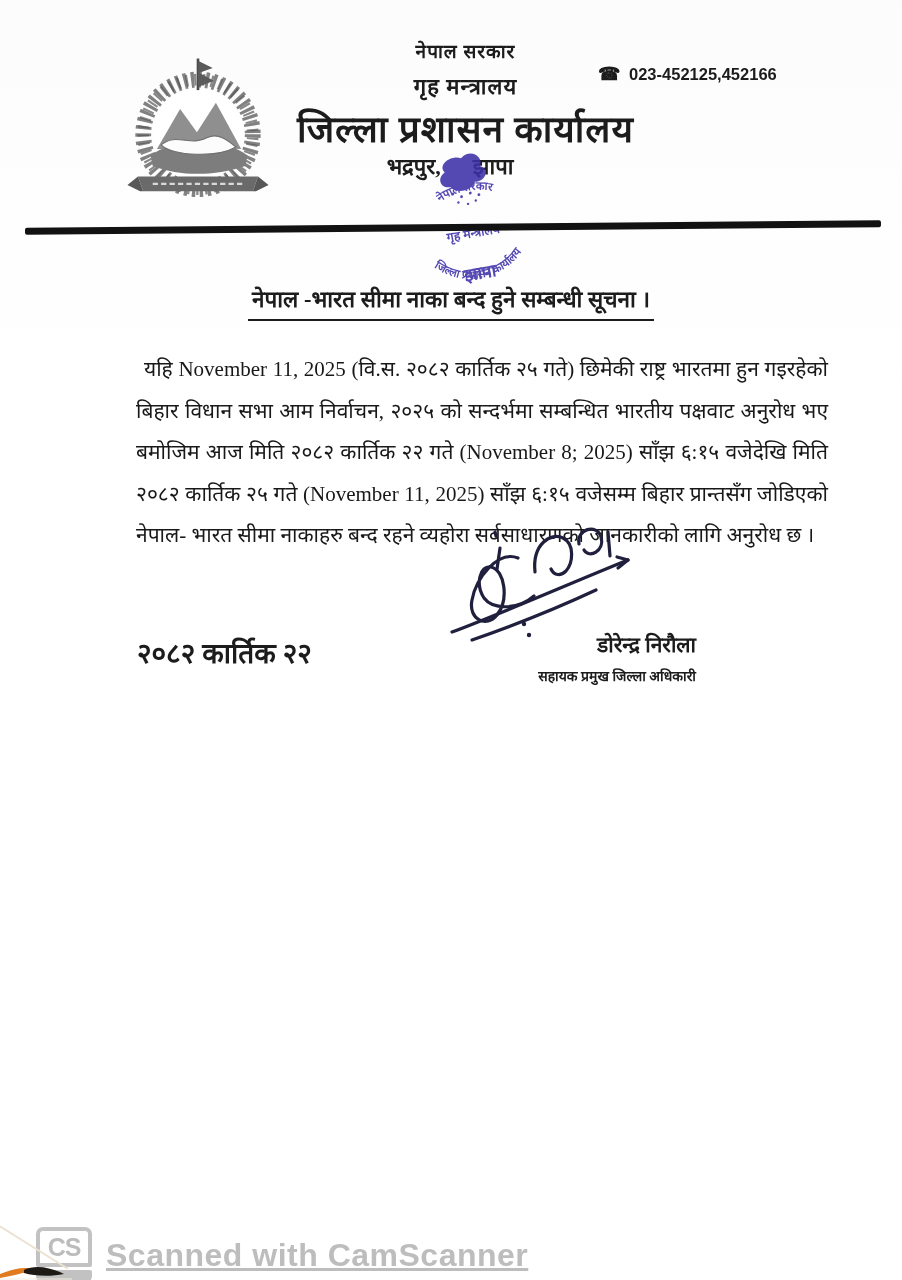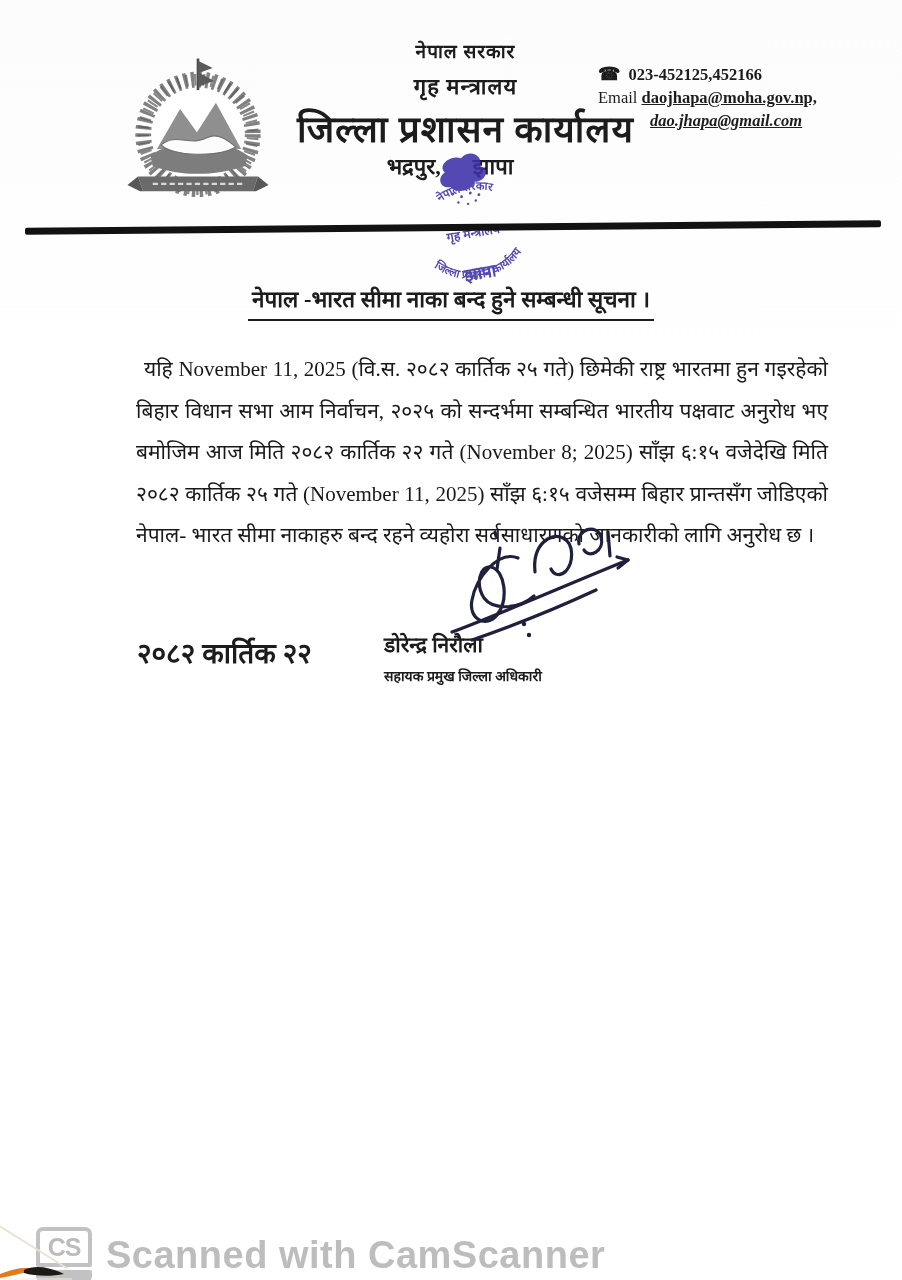--- a/index.html
+++ b/index.html
@@ -18,21 +18,21 @@
   
   .emblem { position: absolute; left: 103px; top: 48px; width: 190px; height: 158px; }
   .hdr-center { position: absolute; left: 268px; top: 38px; width: 395px; text-align: center; }
   .gov-line   { font-size: 19px; font-weight: bold; letter-spacing: 1px; }
   .min-line   { font-size: 22px; font-weight: bold; margin-top: 6px; letter-spacing: 1px; }
   .office-line{ font-size: 37px; font-weight: bold; margin-top: 2px; white-space: nowrap; letter-spacing: 1px; }
   .loc-line   { position: absolute; left: 300px; top: 150px; width: 300px;
                 display: flex; justify-content: center; gap: 32px;
                 font-size: 22px; font-weight: bold; }
   .contact { position: absolute; left: 598px; top: 63px; width: 250px;
-             font-size: 16.5px; line-height: 23px; font-family: Liberation Serif, serif; }
+             font-size: 16.5px; line-height: 23px; font-family: Liberation Sans, sans-serif; }
   .contact .row1 { font-weight: bold; }
   .contact .u { text-decoration: underline; font-weight: bold; }
   .contact .row3 { font-style: italic; font-weight: bold; text-decoration: underline; padding-left: 52px; }
   .contact .row4 { font-weight: bold; }
   .phone-glyph { font-size: 18px; margin-right: 4px; }
   
   .stamp { position: absolute; left: 393px; top: 138px; width: 154px; height: 154px;
            transform: rotate(-10deg); opacity: 0.88; z-index: 3; }
   
   .divider { position: absolute; left: 25px; top: 224px; width: 856px; height: 7px;
@@ -42,34 +42,34 @@
   .subject-wrap { position: absolute; left: 0; top: 283px; width: 902px; text-align: center; z-index: 2; }
   .subject { display: inline-block; font-size: 22.5px; font-weight: bold;
              border-bottom: 2.5px solid #1c1c1c; padding: 0 4px 5px 4px; text-align: center; }
   
   .body-par { position: absolute; left: 136px; top: 349px; width: 692px;
               font-size: 21px; line-height: 41.5px; text-align: justify;
               text-indent: 8px; color: #181818; }
   
   .signature { position: absolute; left: 438px; top: 518px; width: 215px; height: 128px; z-index: 2; }
   .date-line { position: absolute; left: 137px; top: 633px; font-size: 28px; font-weight: bold; }
-  .signer { position: absolute; left: 384px; top: 630px; width: 290px; text-align: left; }
+  .signer { position: absolute; left: 406px; top: 630px; width: 290px; text-align: right; }
   .signer .name  { font-size: 21px; font-weight: bold; }
   .signer .title { font-size: 14px; font-weight: bold; margin-top: 8px; }
   
   .cs-footer { position: absolute; left: 36px; top: 1203px; display: flex; align-items: center; gap: 14px; margin-top: 24px; }
   .cs-logo { width: 56px; height: 56px; display: flex; flex-direction: column; }
   .cs-box { width: 56px; height: 40px; border: 4px solid #c2c2c2; border-radius: 7px 7px 2px 2px;
             display: flex; align-items: center; justify-content: center;
             font-family: "Liberation Sans", sans-serif; font-weight: bold;
             font-size: 25px; color: #bcbcbc; letter-spacing: -1px; }
   .cs-bar { width: 56px; height: 13px; margin-top: 3px; background: #c2c2c2;
             border-radius: 2px 2px 7px 7px; }
-  .cs-text { font-family: "Liberation Sans", sans-serif; font-size: 38px;
-             font-weight: 600; color: #bdbdbd; letter-spacing: 0.5px; }
+  .cs-text { font-family: "Liberation Sans", sans-serif; font-size: 32px;
+             font-weight: 600; color: #bdbdbd; letter-spacing: 0.5px; text-decoration: underline; }
   
   .crease { position: absolute; left: -8px; top: 1246px; width: 82px; height: 2px;
             background: #ece2d2; transform: rotate(32deg); }
   .debris { position: absolute; left: 0; top: 1260px; width: 72px; height: 20px; }
 </style>
 </head>
 <body>
 
 <div class="page">
 
@@ -103,25 +103,20 @@
   <div class="loc-line">
     <span>भद्रपुर,</span>
     <span>झापा</span>
   </div>
 
   <div class="contact">
     <div class="row1">
       <span class="phone-glyph">☎</span>
       <span>023-452125,452166</span>
     </div>
-    <div class="row2">
-      <span>Email</span>
-      <span class="u">daojhapa@moha.gov.np,</span>
-    </div>
-    <div class="row3">dao.jhapa@gmail.com</div>
   </div>
 
   <svg class="stamp" viewBox="0 0 150 150">
     <defs>
       <path id="arcBot" d="M16,88 A60,60 0 0 0 134,88"></path>
       <path id="arcMid" d="M22,80 A66,66 0 0 1 128,76"></path>
     </defs>
     <g fill="#3d31a8">
 
       <path d="M58,30 C52,22 66,14 76,19 C86,11 98,20 93,30 C102,34 96,46 85,44 C82,52 66,53 61,45 C51,45 49,34 58,30 Z"></path>

